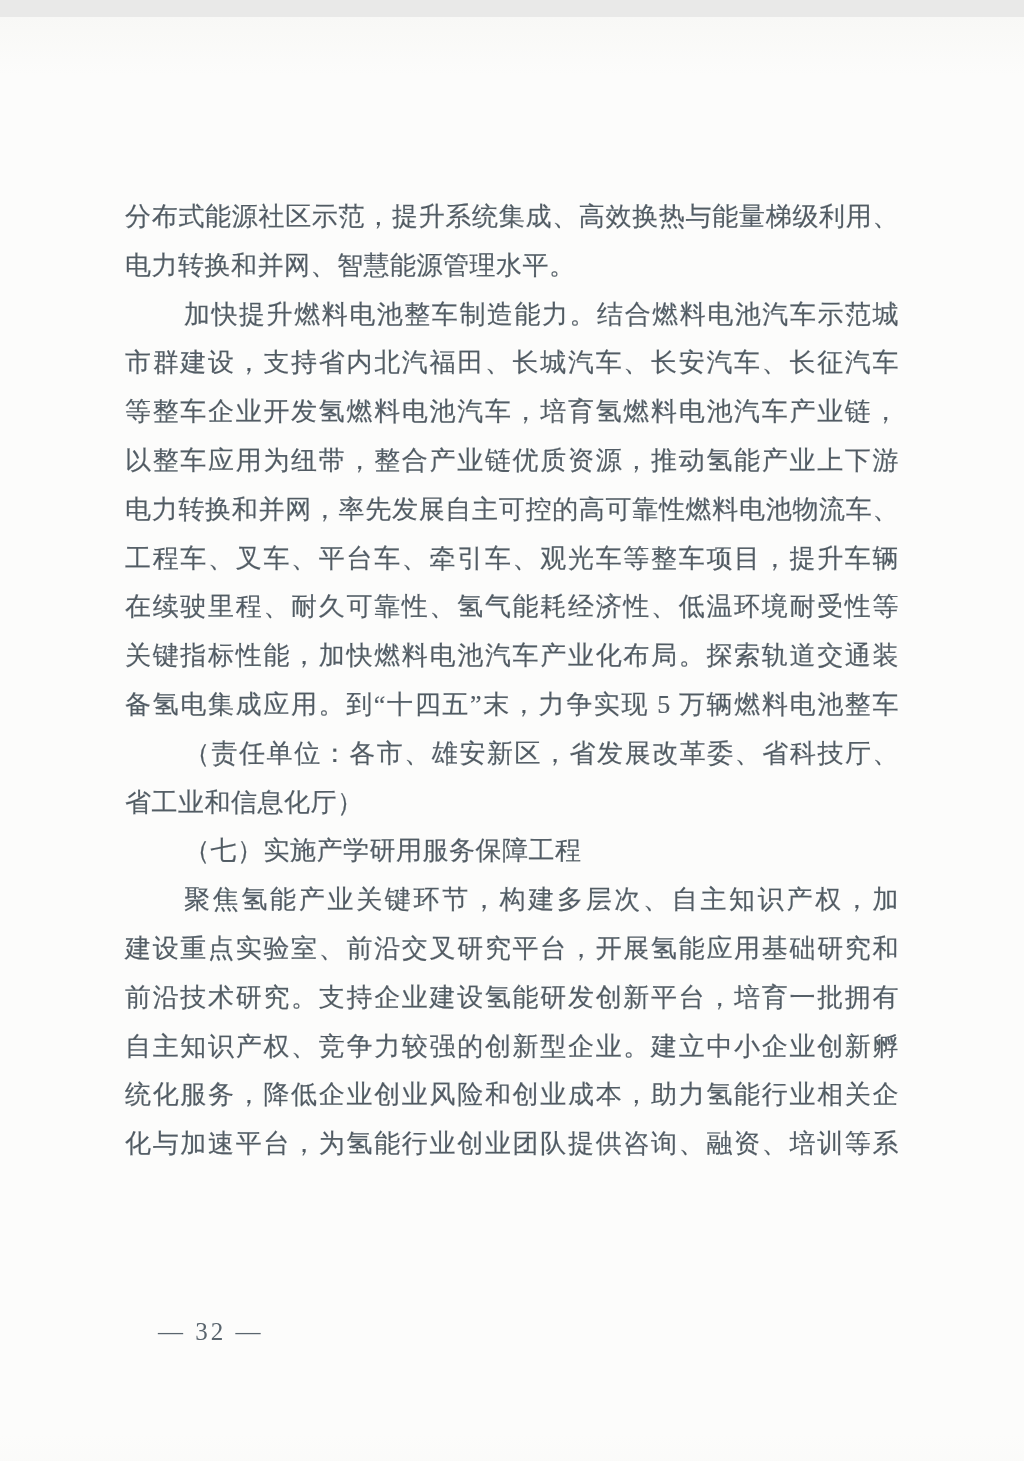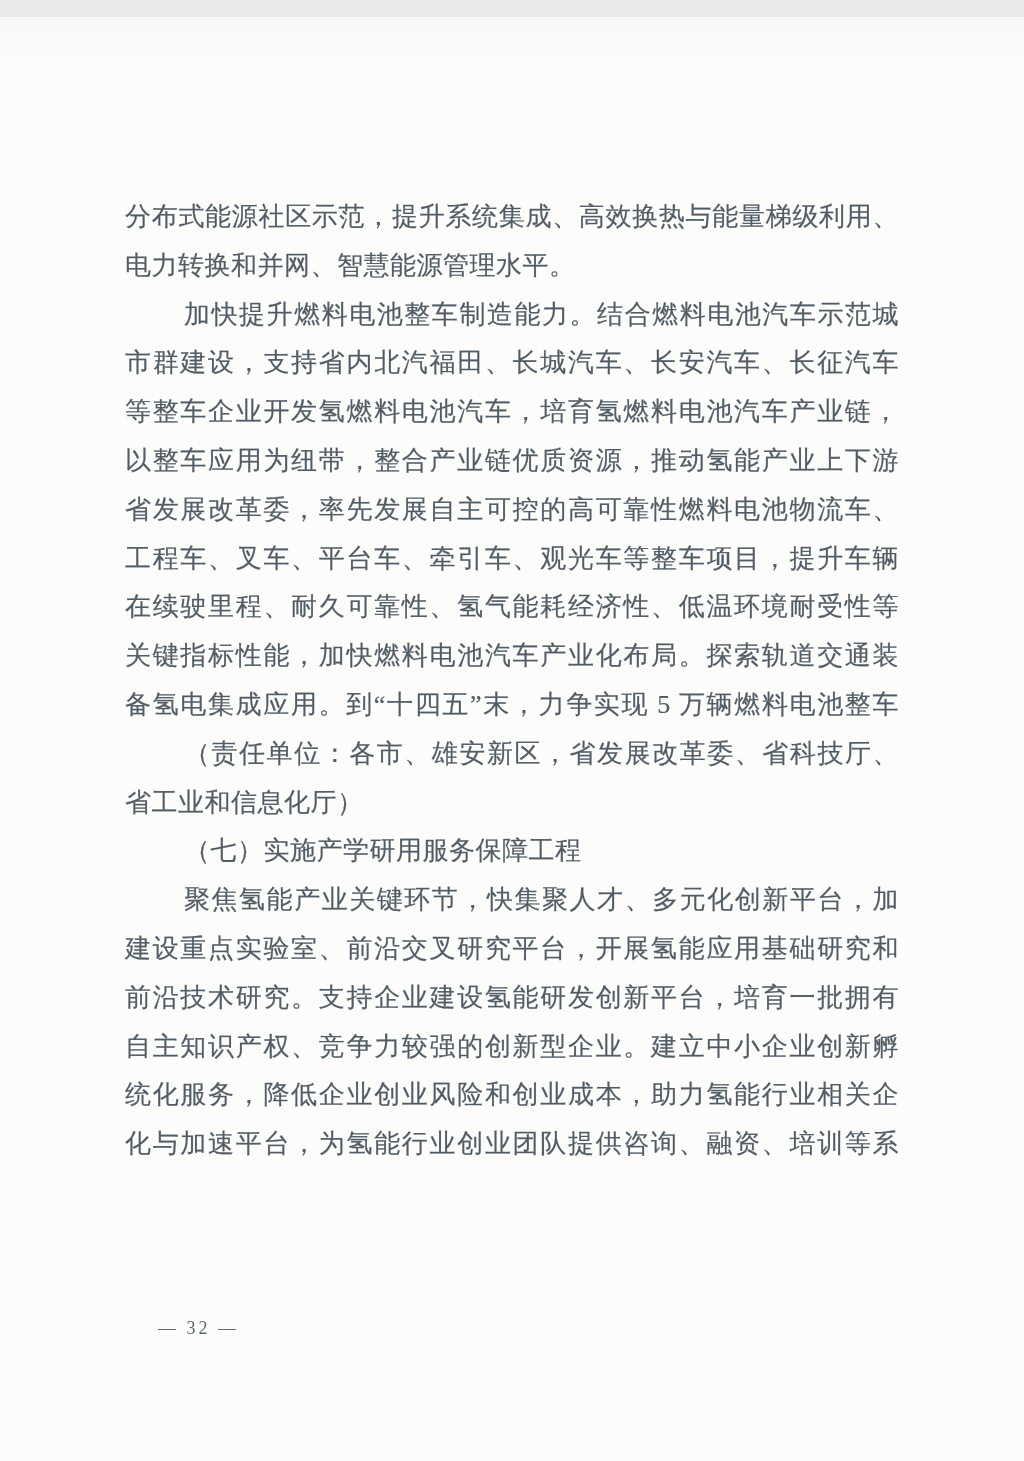--- a/index.html
+++ b/index.html
@@ -38,47 +38,47 @@
     text-align: justify;
     text-align-last: justify;
   }
   .line.ind {
     text-indent: 59px;
   }
   .footer-pagenum {
     position: absolute;
     left: 158px;
     top: 1301px;
-    font-size: 18px;
+    font-size: 25px;
     letter-spacing: 3px;
     color: #5a656e;
     font-family: "Liberation Serif", "DejaVu Serif", serif;
   }
 </style>
 </head>
 <body>
 
 <div class="page">
 
   <div class="textblock">
     <div class="line j">分布式能源社区示范，提升系统集成、高效换热与能量梯级利用、</div>
     <div class="line">电力转换和并网、智慧能源管理水平。</div>
     <div class="line j ind">加快提升燃料电池整车制造能力。结合燃料电池汽车示范城</div>
     <div class="line j">市群建设，支持省内北汽福田、长城汽车、长安汽车、长征汽车</div>
     <div class="line j">等整车企业开发氢燃料电池汽车，培育氢燃料电池汽车产业链，</div>
     <div class="line j">以整车应用为纽带，整合产业链优质资源，推动氢能产业上下游</div>
-    <div class="line j">省发展改革委，率先发展自主可控的高可靠性燃料电池物流车、</div>
+    <div class="line j">电力转换和并网，率先发展自主可控的高可靠性燃料电池物流车、</div>
     <div class="line j">工程车、叉车、平台车、牵引车、观光车等整车项目，提升车辆</div>
     <div class="line j">在续驶里程、耐久可靠性、氢气能耗经济性、低温环境耐受性等</div>
     <div class="line j">关键指标性能，加快燃料电池汽车产业化布局。探索轨道交通装</div>
     <div class="line j">备氢电集成应用。到“十四五”末，力争实现 5 万辆燃料电池整车</div>
     <div class="line j ind">（责任单位：各市、雄安新区，省发展改革委、省科技厅、</div>
     <div class="line">省工业和信息化厅）</div>
     <div class="line ind">（七）实施产学研用服务保障工程</div>
-    <div class="line j ind">聚焦氢能产业关键环节，快集聚人才、多元化创新平台，加</div>
+    <div class="line j ind">聚焦氢能产业关键环节，构建多层次、自主知识产权，加</div>
     <div class="line j">建设重点实验室、前沿交叉研究平台，开展氢能应用基础研究和</div>
     <div class="line j">前沿技术研究。支持企业建设氢能研发创新平台，培育一批拥有</div>
     <div class="line j">自主知识产权、竞争力较强的创新型企业。建立中小企业创新孵</div>
     <div class="line j">统化服务，降低企业创业风险和创业成本，助力氢能行业相关企</div>
     <div class="line j">化与加速平台，为氢能行业创业团队提供咨询、融资、培训等系</div>
   </div>
 
   <div class="footer-pagenum">— 32 —</div>
 
 </div>

